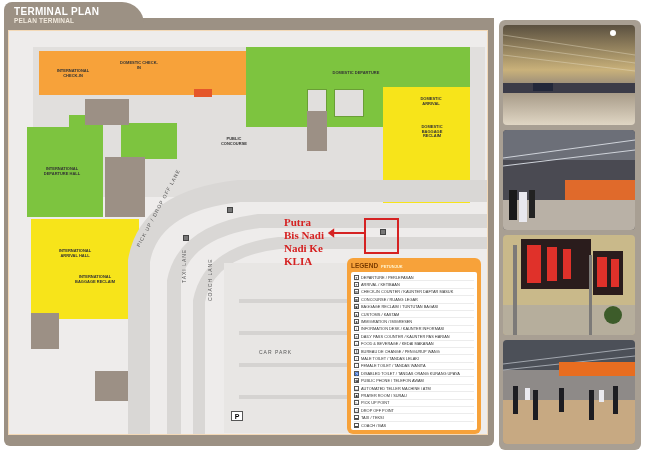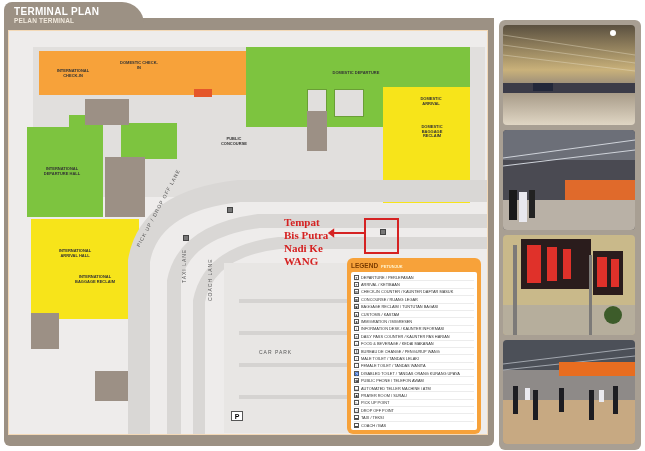--- a/index.html
+++ b/index.html
@@ -123,24 +123,24 @@
     <div class="small-icon" style="left:174px;top:204px;"></div>
     <div class="small-icon" style="left:371px;top:198px;"></div>
 
     <div style="position:absolute;left:222px;top:380px;width:12px;height:10px;border:1px solid #555;background:#fff;font-size:7px;font-weight:bold;text-align:center;line-height:9px;">P</div>
   </div>
 
   <div class="annot-box"></div>
   <div class="annot-arrow"></div>
   <div class="annot-arrowhead"></div>
   <div class="annot-text">
-    <div>Tempat</div>
-    <div>Bis Putra</div>
+    <div>Putra</div>
+    <div>Bis Nadi</div>
     <div>Nadi Ke</div>
-    <div>WANG</div>
+    <div>KLIA</div>
   </div>
 
   <div class="legend">
     <div class="legend-title">
       <span>LEGEND</span><span class="sub">PETUNJUK</span>
     </div>
     <div class="legend-list">
       <div class="legend-item">
           <span class="legend-icon">✈</span>
           <span>DEPARTURE / PERLEPASAN</span>

